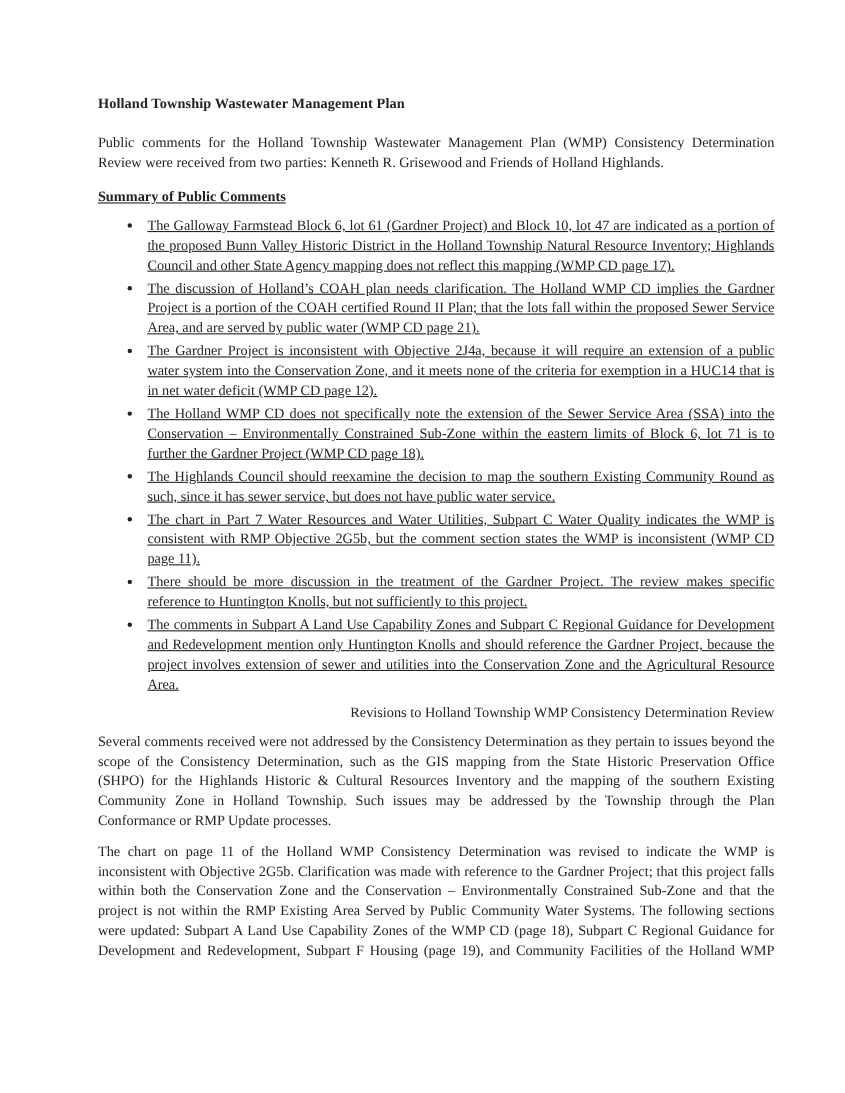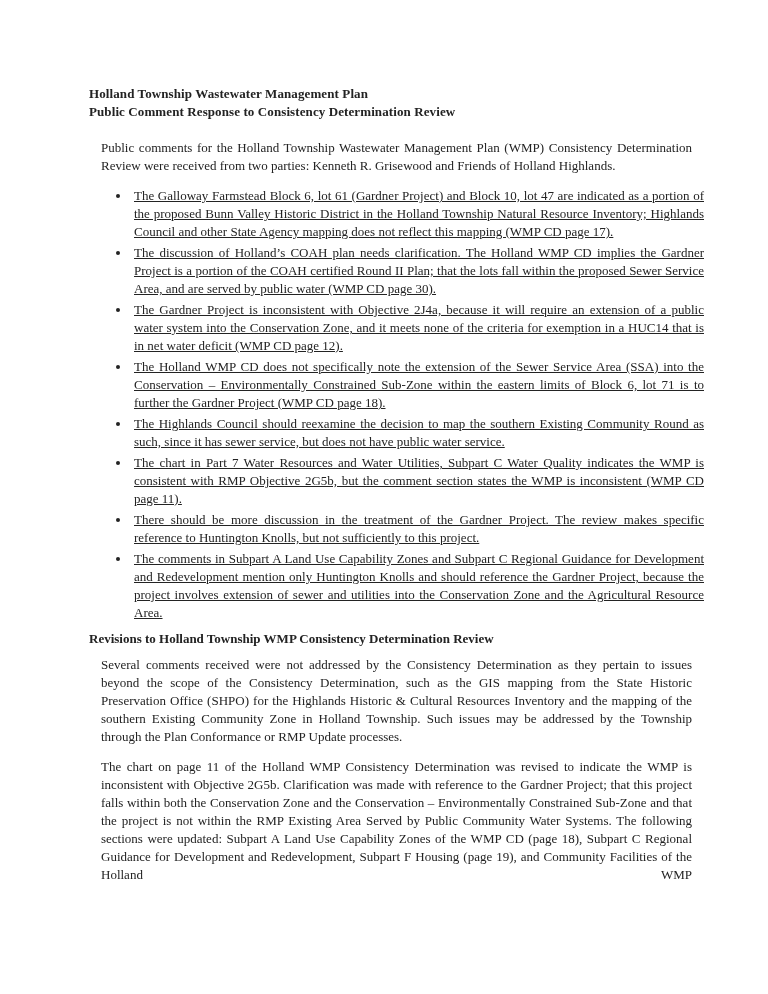--- a/index.html
+++ b/index.html
@@ -21,21 +21,21 @@
     overflow: hidden;
   }
   .doc-title {
     font-weight: bold;
     text-align: left;
   }
   .doc-title div {
     letter-spacing: 0.1px;
   }
   p.para {
-    margin: 12px;
+    margin: 0;
     text-align: justify;
   }
   .intro-para {
     margin-top: 18px !important;
   }
   .section-heading {
     margin-top: 13px;
     font-weight: bold;
   }
   .section-heading .underlined {
@@ -47,48 +47,51 @@
     list-style: disc outside;
     text-decoration: underline;
   }
   ul.bullet-list li {
     text-align: justify;
     margin: 0 0 3px 0;
     padding-left: 3px;
   }
   .revisions-heading {
     margin-top: 8px;
-    font-weight: bold;
+    font-weight: normal;
+    text-align: right;
   }
   .revisions-para-1 {
     margin-top: 8px !important;
   }
   .revisions-para-2 {
     margin-top: 10px !important;
   }
   .justify-last {
     text-align-last: justify;
   }
 </style>
 </head>
 <body>
 
 <div class="page">
 
   <div class="doc-title">
     <div>Holland Township Wastewater Management Plan</div>
-    <div>Public Comment Response to Consistency Determination Review</div>
   </div>
 
   <p class="para intro-para">Public comments for the Holland Township Wastewater Management Plan (WMP) Consistency Determination Review were received from two parties:  Kenneth R. Grisewood and Friends of Holland Highlands.</p>
 
+  <div class="section-heading">
+    <span class="underlined">Summary of Public Comments</span>
+  </div>
 
   <ul class="bullet-list">
     <li>The Galloway Farmstead Block 6, lot 61 (Gardner Project) and Block 10, lot 47 are indicated as a portion of the proposed Bunn Valley Historic District in the Holland Township Natural Resource Inventory; Highlands Council and other State Agency mapping does not reflect this mapping (WMP CD page 17).</li>
-    <li>The discussion of Holland’s COAH plan needs clarification.  The Holland WMP CD implies the Gardner Project is a portion of the COAH certified Round II Plan; that the lots fall within the proposed Sewer Service Area, and are served by public water (WMP CD page 30).</li>
+    <li>The discussion of Holland’s COAH plan needs clarification.  The Holland WMP CD implies the Gardner Project is a portion of the COAH certified Round II Plan; that the lots fall within the proposed Sewer Service Area, and are served by public water (WMP CD page 21).</li>
     <li>The Gardner Project is inconsistent with Objective 2J4a, because it will require an extension of a public water system into the Conservation Zone, and it meets none of the criteria for exemption in a HUC14 that is in net water deficit (WMP CD page 12).</li>
     <li>The Holland WMP CD does not specifically note the extension of the Sewer Service Area (SSA) into the Conservation – Environmentally Constrained Sub-Zone within the eastern limits of Block 6, lot 71 is to further the Gardner Project (WMP CD page 18).</li>
     <li>The Highlands Council should reexamine the decision to map the southern Existing Community Round as such, since it has sewer service, but does not have public water service.</li>
     <li>The chart in Part 7 Water Resources and Water Utilities, Subpart C Water Quality indicates the WMP is consistent with RMP Objective 2G5b, but the comment section states the WMP is inconsistent (WMP CD page 11).</li>
     <li>There should be more discussion in the treatment of the Gardner Project.  The review makes specific reference to Huntington Knolls, but not sufficiently to this project.</li>
     <li>The comments in Subpart A Land Use Capability Zones and Subpart C Regional Guidance for Development and Redevelopment mention only Huntington Knolls and should reference the Gardner Project, because the project involves extension of sewer and utilities into the Conservation Zone and the Agricultural Resource Area.</li>
   </ul>
 
   <div class="revisions-heading">Revisions to Holland Township WMP Consistency Determination Review</div>
 

